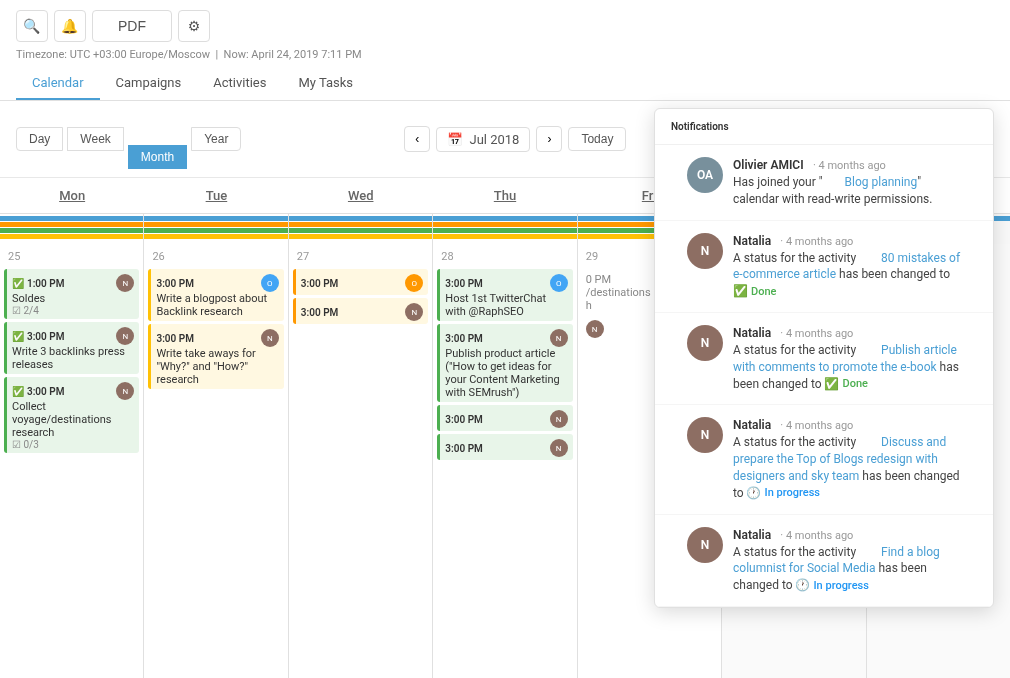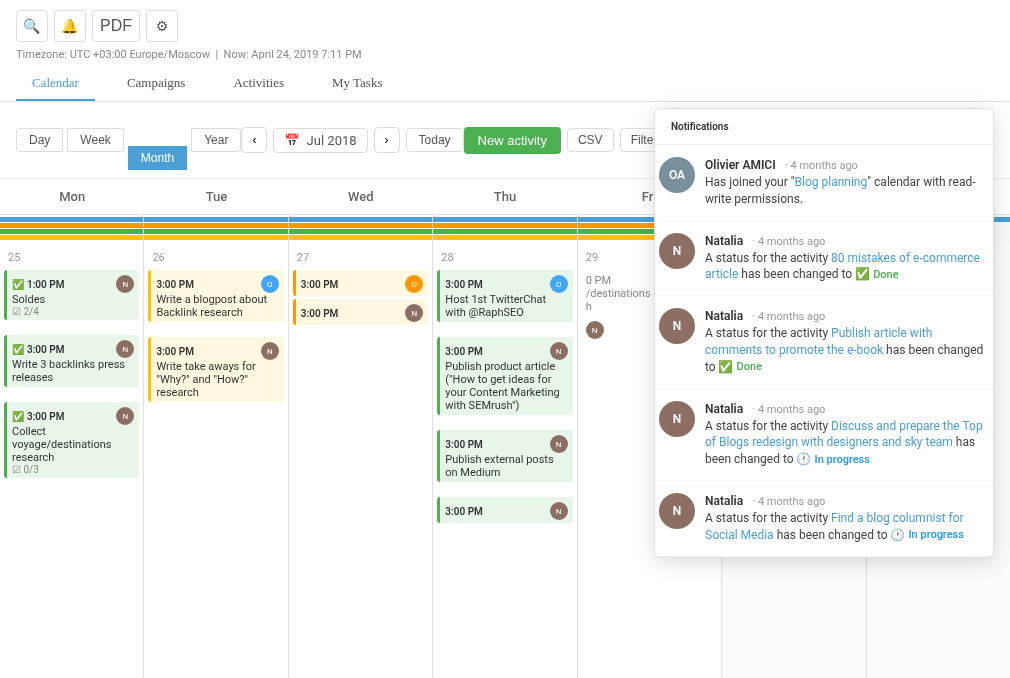--- a/index.html
+++ b/index.html
@@ -7,54 +7,54 @@
 
     
     .header { background: #fff; padding: 10px 16px 0 16px; border-bottom: 1px solid #e0e0e0; }
     .header-top { display: flex; align-items: center; justify-content: space-between; margin-bottom: 6px; }
     .header-title { display: flex; align-items: center; gap: 8px; }
     .app-title { font-size: 20px; font-weight: 700; color: #222; }
     .team-title { font-size: 20px; font-weight: 700; color: #4a9fd4; }
     .dropdown-icon { color: #4a9fd4; font-size: 16px; cursor: pointer; }
     .header-actions { display: flex; align-items: center; gap: 6px; }
     .icon-btn { width: 32px; height: 32px; border: 1px solid #ddd; border-radius: 4px; background: #fff; cursor: pointer; display: flex; align-items: center; justify-content: center; font-size: 14px; color: #555; }
-    .pdf-btn { padding: 0 7px; height: 32px; border: 1px solid #ddd; border-radius: 4px; background: #fff; cursor: pointer; font-size: 16px; color: #555; }
+    .pdf-btn { padding: 0 25px; height: 32px; border: 1px solid #ddd; border-radius: 4px; background: #fff; cursor: pointer; font-size: 14px; color: #555; }
     .timezone { font-size: 11px; color: #888; margin-bottom: 6px; }
-    .nav-tabs { display: flex; gap: 16px; border-bottom: none; font-family: Liberation Serif, serif; }
+    .nav-tabs { display: flex; gap: 0; border-bottom: none; }
     .nav-tab { padding: 8px 16px; font-size: 13px; cursor: pointer; color: #555; border-bottom: 2px solid transparent; }
     .nav-tab.active { color: #4a9fd4; border-bottom: 2px solid #4a9fd4; }
 
     
-    .toolbar { background: #fff; padding: 8px 16px; display: flex; align-items: center; border-bottom: 1px solid #e8e8e8; }
+    .toolbar { background: #fff; padding: 8px 16px; display: flex; align-items: center; justify-content: space-between; border-bottom: 1px solid #e8e8e8; }
     .toolbar-left { display: flex; align-items: center; gap: 4px; }
     .view-btn { padding: 4px 12px; font-size: 12px; border: 1px solid #ddd; background: #fff; cursor: pointer; color: #555; border-radius: 0; }
     .view-btn:first-child { border-radius: 4px 0 0 4px; }
     .view-btn:last-child { border-radius: 0 4px 4px 0; }
     .view-btn.active { background: #4a9fd4; color: #fff; border-color: #4a9fd4; margin-top: 36px; }
     .toolbar-center { display: flex; align-items: center; gap: 6px; }
     .nav-arrow { width: 26px; height: 26px; border: 1px solid #ddd; border-radius: 4px; background: #fff; cursor: pointer; display: flex; align-items: center; justify-content: center; font-size: 12px; }
     .month-display { font-size: 13px; color: #555; padding: 4px 10px; border: 1px solid #ddd; border-radius: 4px; background: #fff; display: flex; align-items: center; gap: 6px; }
     .today-btn { padding: 4px 12px; font-size: 12px; border: 1px solid #ddd; background: #fff; cursor: pointer; color: #555; border-radius: 4px; }
     .toolbar-right { display: flex; align-items: center; gap: 6px; }
     .new-activity-btn { padding: 6px 14px; background: #4caf50; color: #fff; border: none; border-radius: 4px; cursor: pointer; font-size: 13px; font-weight: 500; }
     .csv-btn { padding: 4px 10px; font-size: 12px; border: 1px solid #ddd; background: #fff; cursor: pointer; color: #555; border-radius: 4px; }
     .filter-btn { padding: 4px 10px; font-size: 12px; border: 1px solid #ddd; background: #fff; cursor: pointer; color: #555; border-radius: 4px; }
 
     
     .calendar-wrapper { position: relative; overflow: hidden; }
     .calendar-header { display: grid; grid-template-columns: repeat(7, 1fr); background: #fff; border-bottom: 1px solid #e0e0e0; }
-    .day-header { text-align: center; padding: 10px 0; font-size: 13px; color: #666; font-weight: 500; }
+    .day-header { text-align: center; padding: 10px 0; font-size: 13px; color: #666; font-weight: 500; text-decoration: underline; }
 
     .calendar-grid { display: grid; grid-template-columns: repeat(7, 1fr); background: #e0e0e0; gap: 1px; height: calc(678px - 200px); }
     .day-cell { background: #fff; min-height: 120px; padding: 4px; position: relative; overflow: hidden; }
     .day-cell.other-month { background: #fafafa; }
     .day-number { font-size: 11px; color: #999; padding: 2px 4px; margin-bottom: 4px; }
 
     
-    .event { border-radius: 3px; padding: 3px 5px; margin-bottom: 15px; font-size: 11px; cursor: pointer; position: relative; }
+    .event { border-radius: 3px; padding: 3px 5px; margin-bottom: 3px; font-size: 11px; cursor: pointer; position: relative; }
     .event-green { background: #e8f5e9; border-left: 3px solid #4caf50; color: #333; }
     .event-yellow { background: #fff8e1; border-left: 3px solid #ffc107; color: #333; }
     .event-time { font-size: 10px; font-weight: 600; }
     .event-title { font-size: 11px; }
     .event-meta { display: flex; align-items: center; justify-content: space-between; margin-top: 2px; }
     .avatar-sm { width: 18px; height: 18px; border-radius: 50%; background: #ccc; display: inline-flex; align-items: center; justify-content: center; font-size: 8px; color: #fff; overflow: hidden; }
     .avatar-brown { background: #8d6e63; }
     .avatar-blue { background: #42a5f5; }
     .avatar-orange { background: #ff9800; }
 
@@ -66,27 +66,27 @@
       width: 340px;
       background: #fff;
       border: 1px solid #e0e0e0;
       border-radius: 6px;
       box-shadow: 0 4px 20px rgba(0,0,0,0.15);
       z-index: 100;
       overflow: hidden;
     }
     .notif-header { padding: 12px 16px; font-size: 10px; font-weight: 600; border-bottom: 1px solid #f0f0f0; }
     .notif-list { max-height: 520px; overflow-y: auto; }
-    .notif-item { display: flex; gap: 10px; padding: 12px 4px; border-bottom: 1px solid #f5f5f5; }
+    .notif-item { display: flex; gap: 10px; padding: 12px 32px; border-bottom: 1px solid #f5f5f5; }
     .notif-avatar { width: 36px; height: 36px; border-radius: 50%; background: #bbb; flex-shrink: 0; display: flex; align-items: center; justify-content: center; font-size: 12px; color: #fff; font-weight: 600; }
     .notif-content { flex: 1; }
     .notif-user { font-weight: 600; font-size: 12px; display: inline; }
     .notif-time { color: #999; font-size: 11px; margin-left: 6px; }
     .notif-text { font-size: 12px; color: #444; margin-top: 2px; line-height: 1.4; }
-    .notif-link { color: #4a9fd4; text-decoration: none; }
+    .notif-link { color: #4a9fd4; text-decoration: none; margin-left: 22px; }
     .status-done { display: inline-flex; align-items: center; gap: 3px; color: #4caf50; font-size: 11px; font-weight: 500; }
     .status-progress { display: inline-flex; align-items: center; gap: 3px; color: #2196f3; font-size: 11px; font-weight: 500; }
     .status-icon { font-size: 12px; }
   </style>
 </head>
 <body>
 
 <div class="header">
   <div class="header-top">
     <div class="header-actions">
@@ -271,21 +271,20 @@
           <span class="avatar-sm avatar-brown">N</span>
         </div>
         <div class="event-title">Publish product article ("How to get ideas for your Content Marketing with SEMrush")</div>
       </div>
 
       <div class="event event-green">
         <div class="event-meta">
           <span class="event-time">3:00 PM</span>
           <span class="avatar-sm avatar-brown">N</span>
         </div>
-        <div class="event-title">Publish external posts on Medium</div>
       </div>
 
       <div class="event event-green">
         <div class="event-meta">
           <span class="event-time">3:00 PM</span>
           <span class="avatar-sm avatar-brown">N</span>
         </div>
       </div>
     </div>
 

